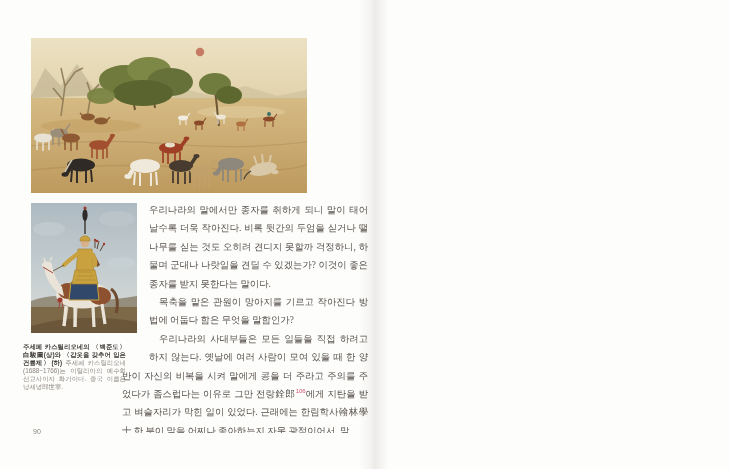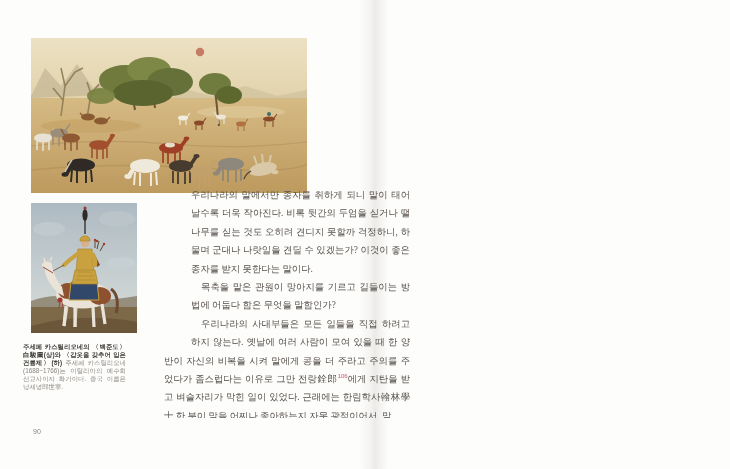--- a/index.html
+++ b/index.html
@@ -20,22 +20,22 @@
   .painting svg,.portrait svg{display:block;width:100%;height:100%;}
   
   .caption{
     position:absolute;left:23px;top:343px;width:103px;height:58px;overflow:hidden;
     font-size:6.4px;line-height:8.1px;text-align:justify;color:#8d8780;
     font-family:"Liberation Sans","DejaVu Sans",sans-serif;
   }
   .caption .cap-bold{color:#3e3a35;font-weight:bold;}
   
   .left-text{
-    position:absolute;left:122px;top:186px;width:246px;height:232px;overflow:hidden;
-    font-size:9.4px;line-height:18.4px;text-align:justify;color:#56504a;margin-left:42px;
+    position:absolute;left:122px;top:201px;width:246px;height:232px;overflow:hidden;
+    font-size:9.4px;line-height:18.4px;text-align:justify;color:#56504a;
   }
   .left-text .float-spacer{float:left;width:27px;height:158px;}
   p.body-p{margin:0;padding:0;}
   p.indent{text-indent:10px;}
   .ref{
     color:#cc5570;font-size:6px;vertical-align:4px;line-height:0;
     font-family:"Liberation Sans","DejaVu Sans",sans-serif;
   }
   
   .pagenum{position:absolute;top:428px;font-size:7px;color:#8d8780;
@@ -254,21 +254,21 @@
       </svg>
     </div>
 
     <div class="caption">
       <span class="cap-bold">주세페 카스틸리오네의 〈백준도〉白駿圖(상)와 〈갑옷을 갖추어 입은 건륭제〉(하)</span><span> 주세페 카스틸리오네(1688~1766)는 이탈리아의 예수회 선교사이자 화가이다. 중국 이름은 낭세녕郎世寧.</span>
     </div>
 
     <div class="left-text">
       <div class="float-spacer"></div>
       <p class="body-p">우리나라의 말에서만 종자를 취하게 되니 말이 태어날수록 더욱 작아진다. 비록 뒷간의 두엄을 싣거나 땔나무를 싣는 것도 오히려 견디지 못할까 걱정하니, 하물며 군대나 나랏일을 견딜 수 있겠는가? 이것이 좋은 종자를 받지 못한다는 말이다.</p>
-      <p class="body-p indent">목축을 맡은 관원이 망아지를 기르고 길들이는 방법에 어둡다 함은 무엇을 말함인가?</p>
+      <p class="body-p indent">목축을 맡은 관원이 망아지를 기르고 작아진다 방법에 어둡다 함은 무엇을 말함인가?</p>
       <p class="body-p indent">우리나라의 사대부들은 모든 일들을 직접 하려고 하지 않는다. 옛날에 여러 사람이 모여 있을 때 한 양반이 자신의 비복을 시켜 말에게 콩을 더 주라고 주의를 주었다가 좀스럽다는 이유로 그만 전랑銓郎<span class="ref">106</span>에게 지탄을 받고 벼슬자리가 막힌 일이 있었다. 근래에는 한림학사翰林學士 한 분이 말을 어찌나 좋아하는지 자못 광적이어서, 말</p>
     </div>
 
     <div class="pagenum left">90</div>
   </div>
 
   <div class="page" style="left:374px;width:356px;">
 
     
 

